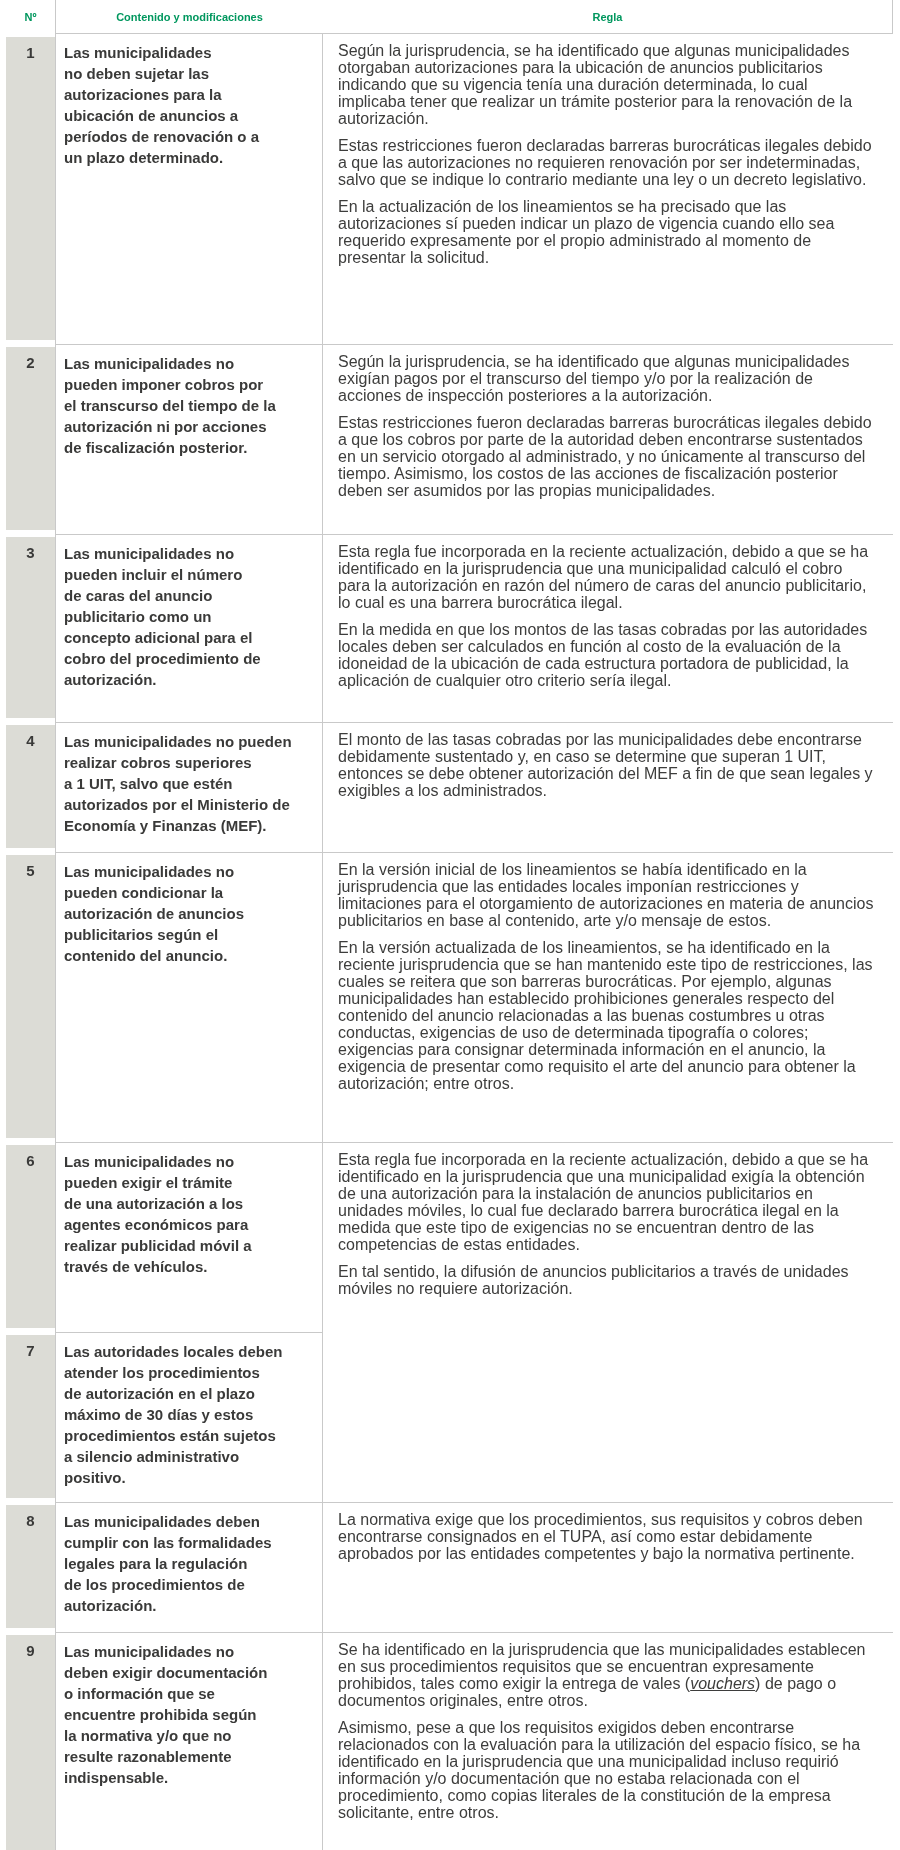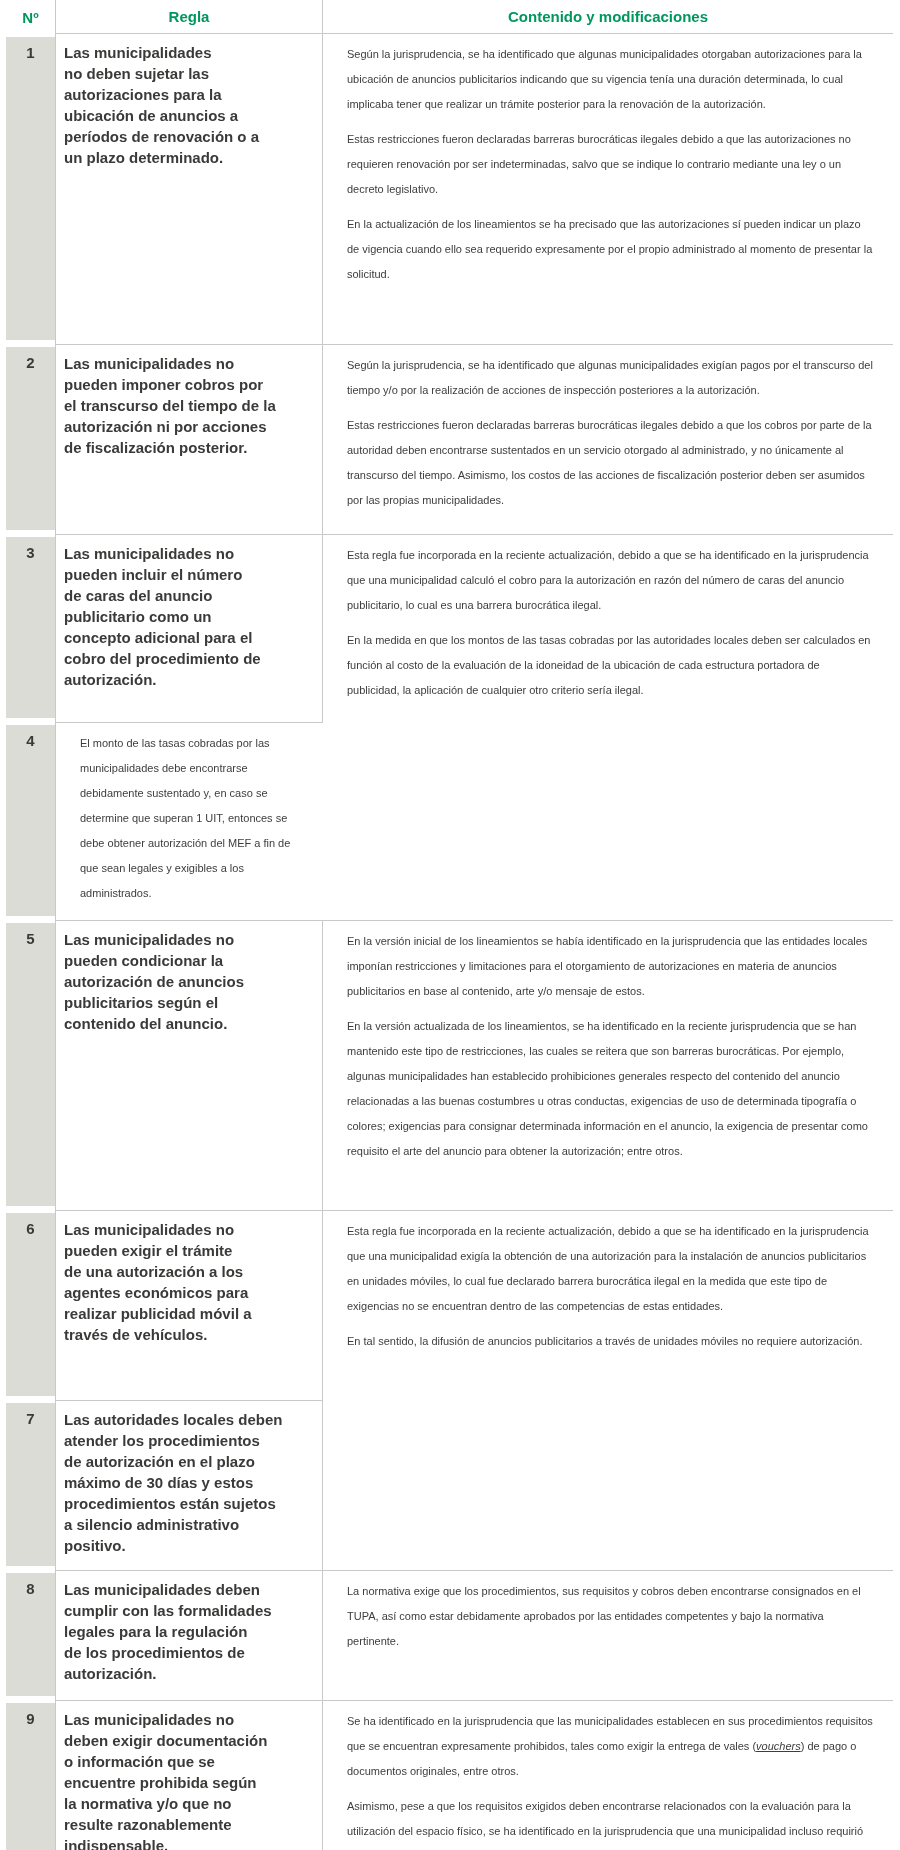--- a/index.html
+++ b/index.html
@@ -23,21 +23,21 @@
   
   .header-row{
     display:grid;
     grid-template-columns:50px 267px 1fr;
     min-height:34px;
   }
   .hcell{
     display:flex;
     align-items:center;
     justify-content:center;
-    font-size:15px;
+    font-size:11px;
     font-weight:bold;
     color:var(--accent);
   }
   .hcell-num{border-right:1px solid var(--divider);}
   .hcell-rule{border-right:1px solid var(--divider);border-bottom:1px solid var(--divider);}
   .hcell-content{border-bottom:1px solid var(--divider);}
   
   .row{
     display:grid;
     grid-template-columns:50px 267px 1fr;
@@ -68,24 +68,23 @@
   .rule-text{
     font-size:15px;
     font-weight:bold;
     line-height:21px;
     color:#3a3a39;
   }
   .content-cell{
     padding:8px 18px 14px 15px;
   }
   .content-paragraph{
-    font-size:11px;
-    line-height:25px;
+    font-size:16px;
+    line-height:17px;
     margin-bottom:10px;
-    margin-left:9px;
   }
   .content-paragraph:last-child{margin-bottom:0;}
   .content-paragraph em{font-style:italic;text-decoration:underline;}
   
   .rows-body .row:nth-child(1){min-height:310px;}
   .rows-body .row:nth-child(2){min-height:190px;}
   .rows-body .row:nth-child(3){min-height:188px;}
   .rows-body .row:nth-child(4){min-height:130px;}
   .rows-body .row:nth-child(5){min-height:290px;}
   .rows-body .row:nth-child(6){min-height:190px;}
@@ -96,22 +95,22 @@
   .rows-body .row:last-child .content-cell{
     border-bottom:1px solid var(--divider);
   }
 </style>
 </head>
 <body>
 
 <div class="page">
   <div class="header-row">
     <div class="hcell hcell-num">Nº</div>
+    <div class="hcell hcell-content">Contenido y modificaciones</div>
     <div class="hcell hcell-rule">Regla</div>
-    <div class="hcell hcell-content">Contenido y modificaciones</div>
   </div>
   <div class="rows-body">
       <div class="row">
         <div class="cell num-cell">
           <div class="num-block">1</div>
         </div>
         <div class="cell rule-cell">
           <p class="rule-text">Las municipalidades<br>no deben sujetar las<br>autorizaciones para la<br>ubicación de anuncios a<br>períodos de renovación o a<br>un plazo determinado.</p>
         </div>
         <div class="cell content-cell">
@@ -140,20 +139,23 @@
           <p class="rule-text">Las municipalidades no<br>pueden incluir el número<br>de caras del anuncio<br>publicitario como un<br>concepto adicional para el<br>cobro del procedimiento de<br>autorización.</p>
         </div>
         <div class="cell content-cell">
           <p class="content-paragraph">Esta regla fue incorporada en la reciente actualización, debido a que se ha identificado en la jurisprudencia que una municipalidad calculó el cobro para la autorización en razón del número de caras del anuncio publicitario, lo cual es una barrera burocrática ilegal.</p>
           <p class="content-paragraph">En la medida en que los montos de las tasas cobradas por las autoridades locales deben ser calculados en función al costo de la evaluación de la idoneidad de la ubicación de cada estructura portadora de publicidad, la aplicación de cualquier otro criterio sería ilegal.</p>
         </div>
       </div>
       <div class="row">
         <div class="cell num-cell">
           <div class="num-block">4</div>
+        </div>
+        <div class="cell rule-cell">
+          <p class="rule-text">Las municipalidades no pueden<br>realizar cobros superiores<br>a 1 UIT, salvo que estén<br>autorizados por el Ministerio de<br>Economía y Finanzas (MEF).</p>
         </div>
         <div class="cell content-cell">
           <p class="content-paragraph">El monto de las tasas cobradas por las municipalidades debe encontrarse debidamente sustentado y, en caso se determine que superan 1 UIT, entonces se debe obtener autorización del MEF a fin de que sean legales y exigibles a los administrados.</p>
         </div>
       </div>
       <div class="row">
         <div class="cell num-cell">
           <div class="num-block">5</div>
         </div>
         <div class="cell rule-cell">

